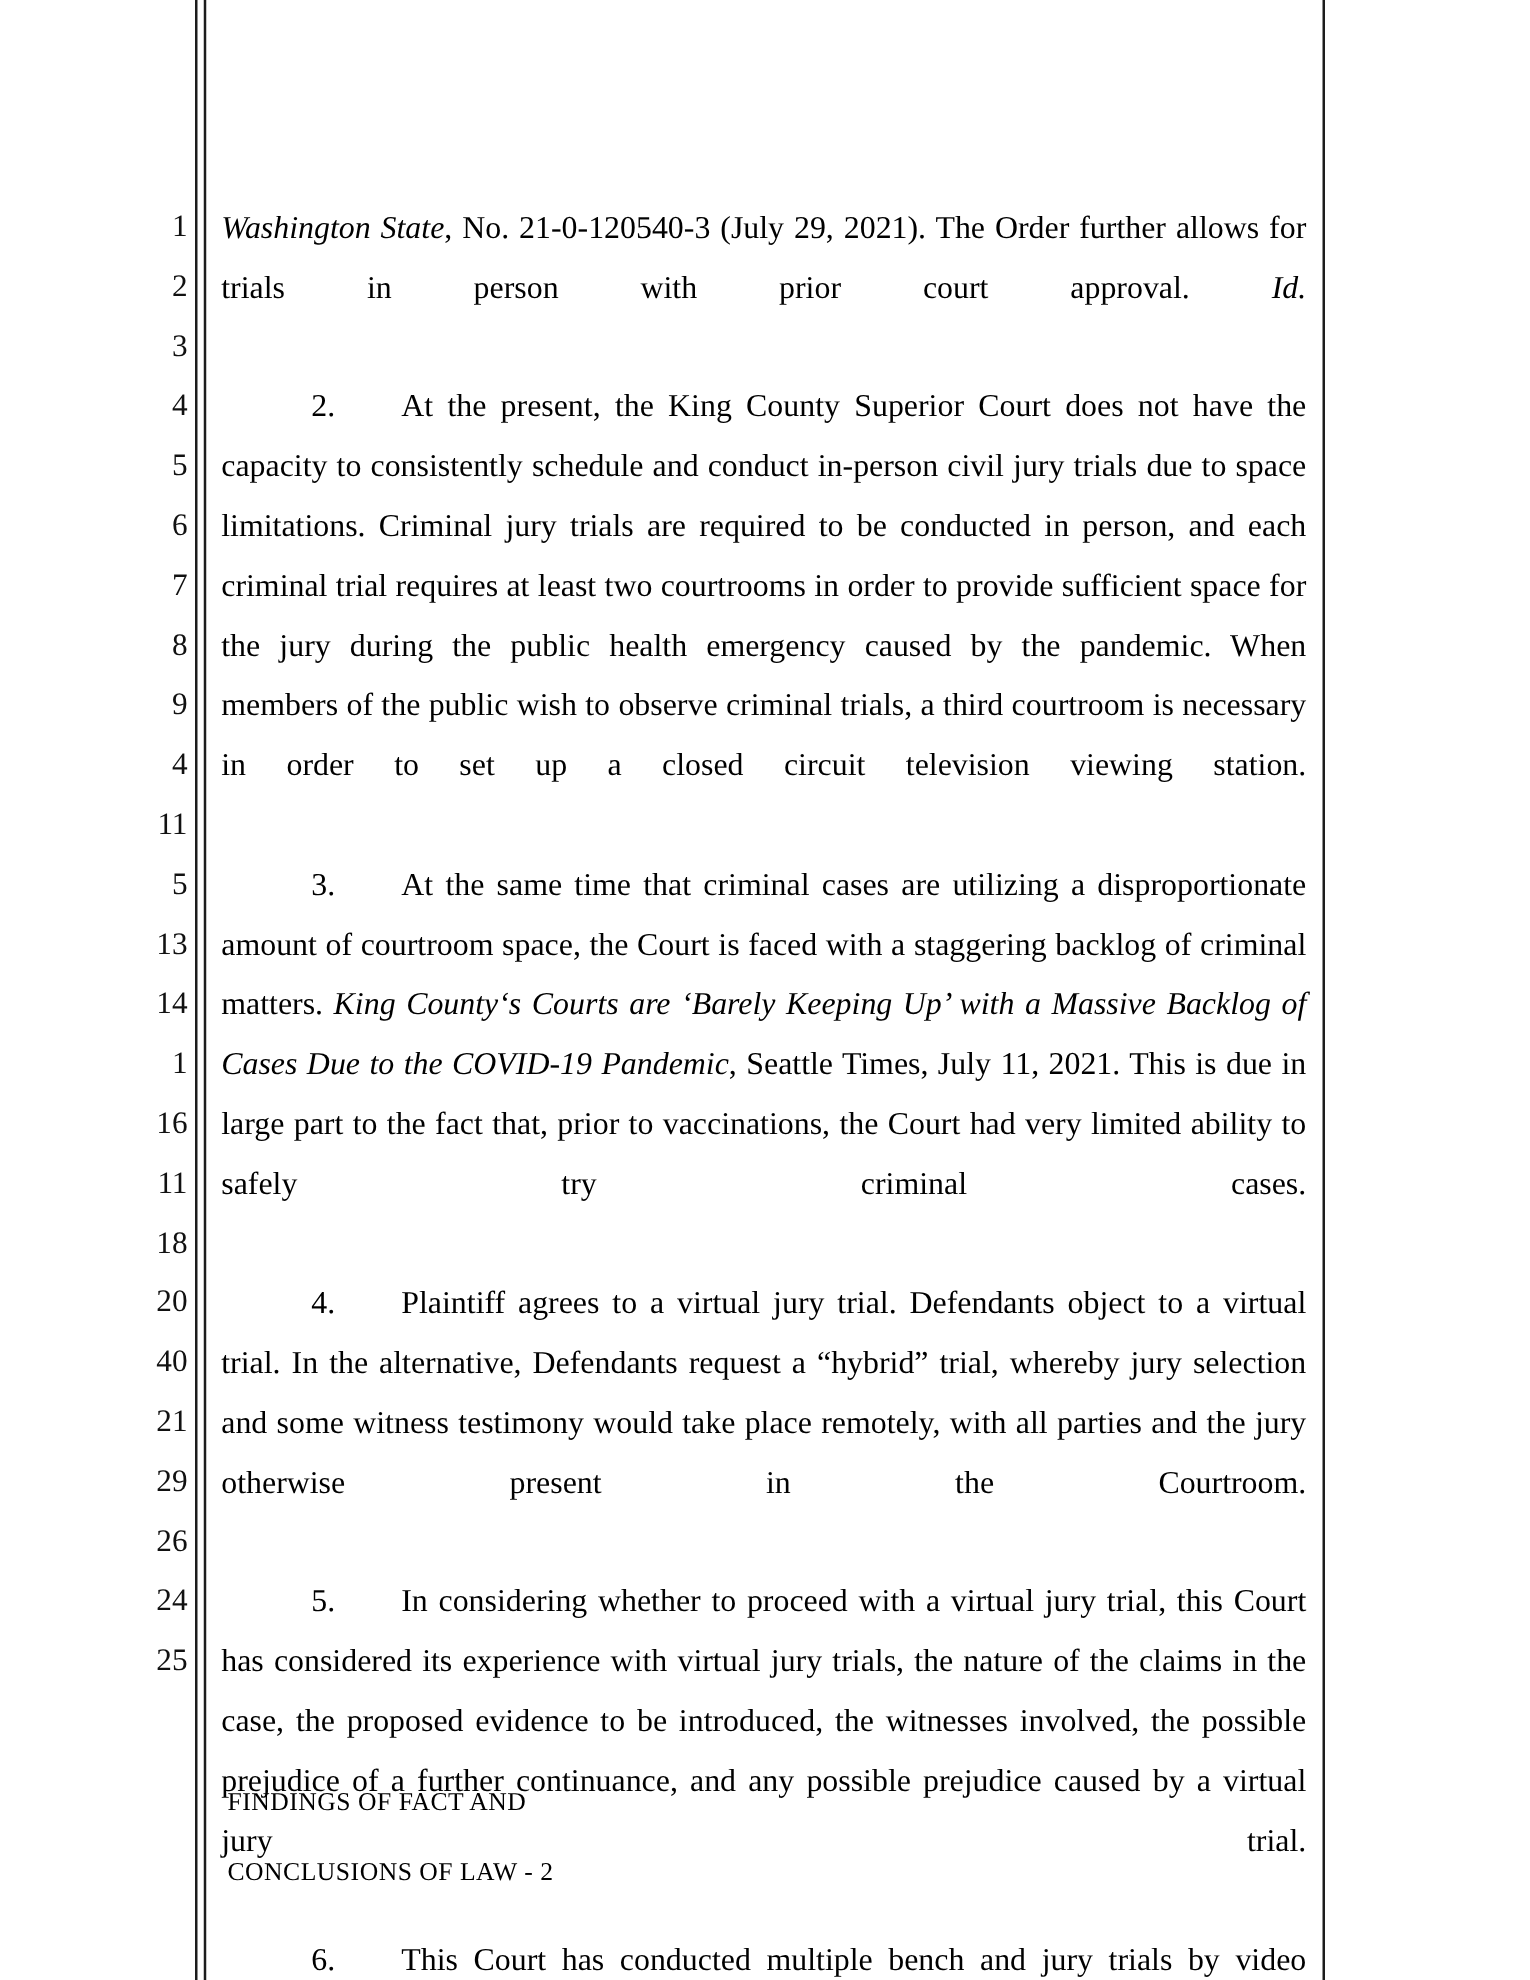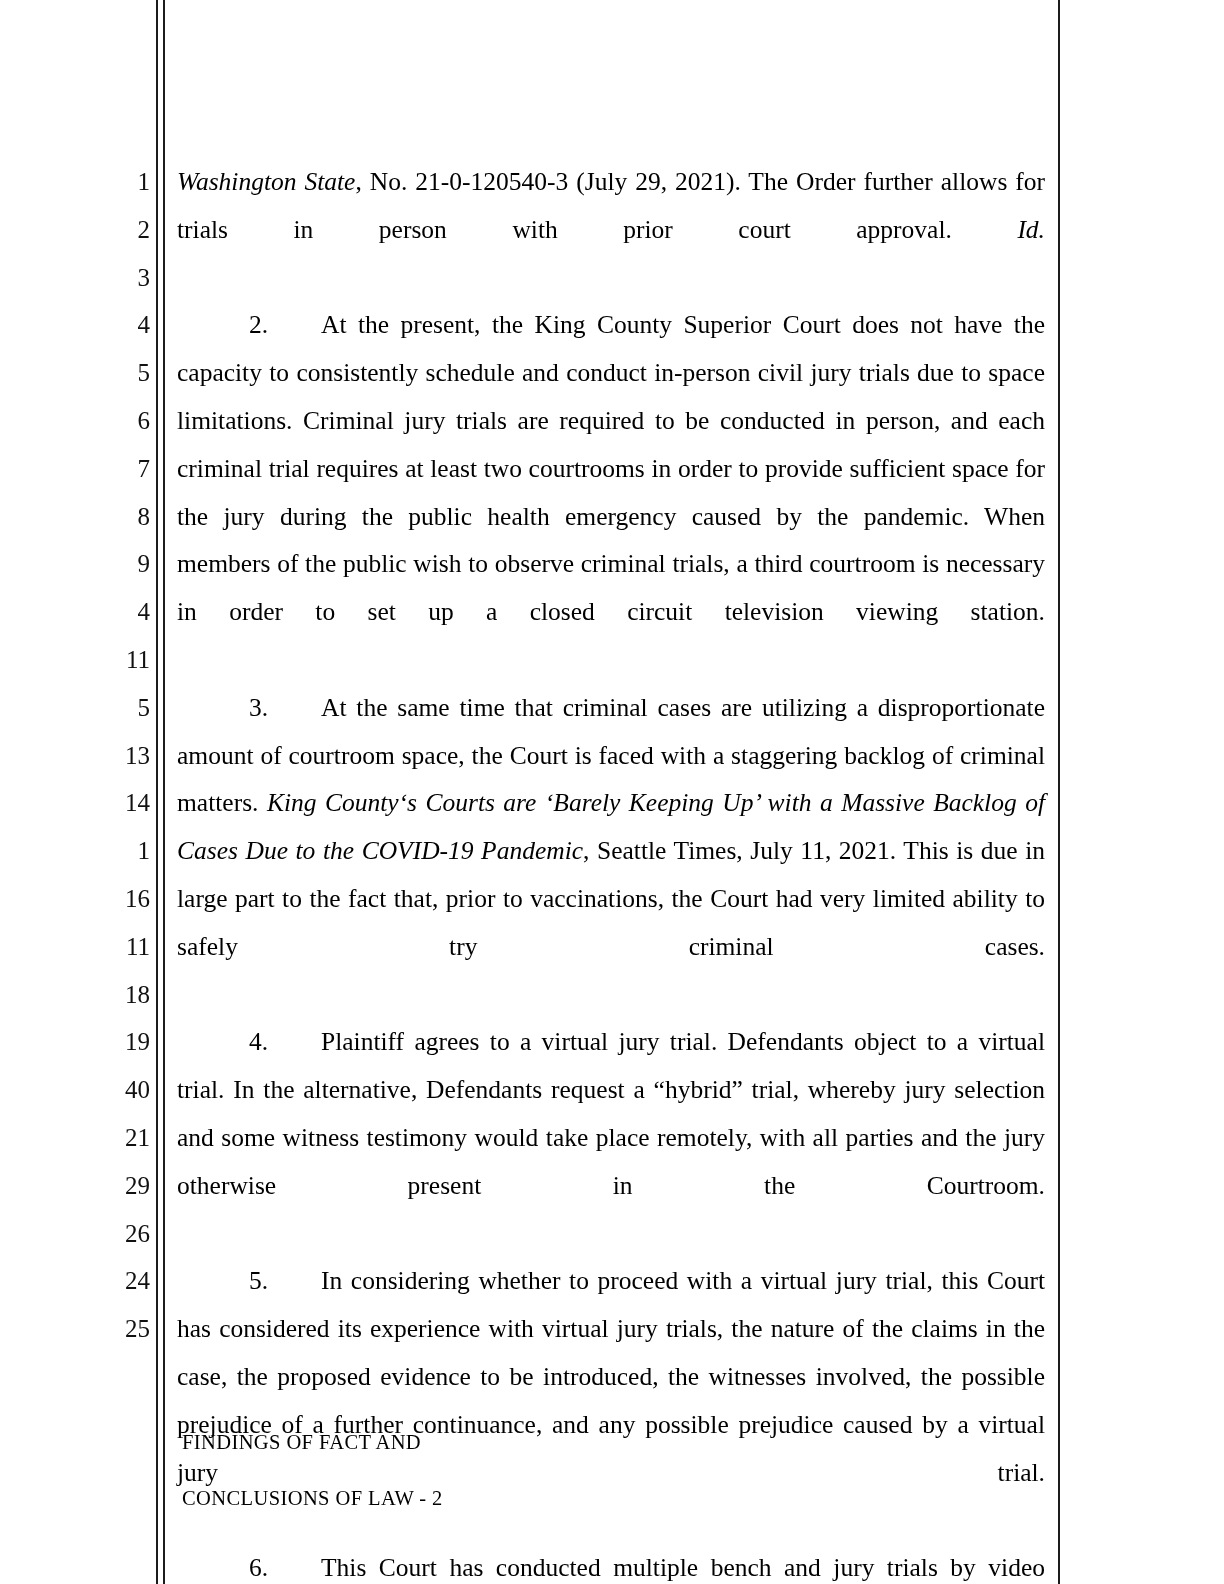--- a/index.html
+++ b/index.html
@@ -116,21 +116,21 @@
       <span class="ln">9</span>
       <span class="ln">4</span>
       <span class="ln">11</span>
       <span class="ln">5</span>
       <span class="ln">13</span>
       <span class="ln">14</span>
       <span class="ln">1</span>
       <span class="ln">16</span>
       <span class="ln">11</span>
       <span class="ln">18</span>
-      <span class="ln">19</span>
+      <span class="ln">20</span>
       <span class="ln">40</span>
       <span class="ln">21</span>
       <span class="ln">29</span>
       <span class="ln">26</span>
       <span class="ln">24</span>
       <span class="ln">25</span>
     </div>
 
   <div id="body-text">
       <p><span class="it">Washington State</span><span>, No. 21-0-120540-3 (July 29, 2021).  The Order further allows for trials in person with prior court approval.  </span><span class="it">Id.</span></p>

